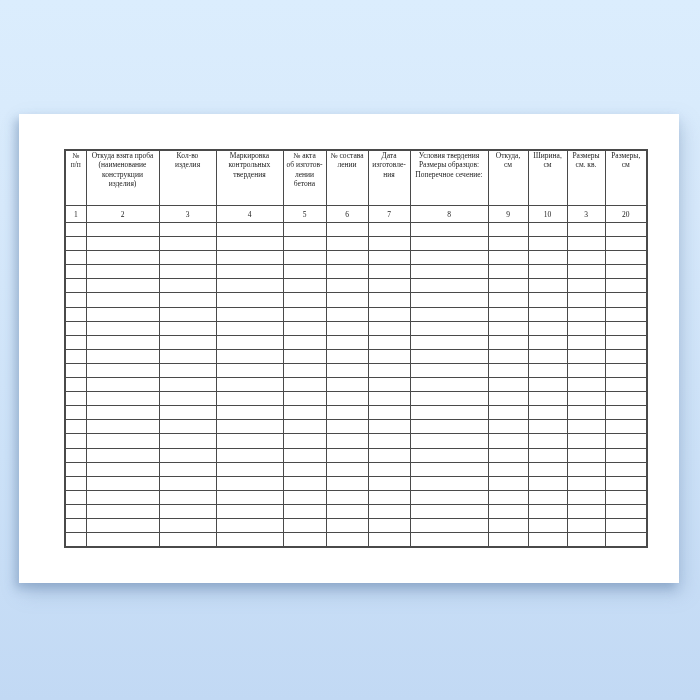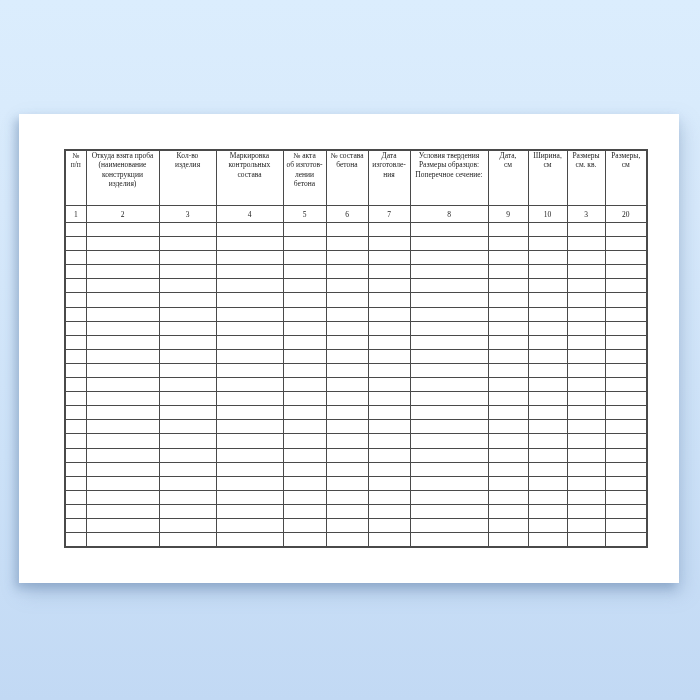--- a/index.html
+++ b/index.html
@@ -60,34 +60,34 @@
         <th class="hdr">№
 п/п</th>
         <th class="hdr">Откуда взята проба
 (наименование
 конструкции
 изделия)</th>
         <th class="hdr">Кол-во
 изделия</th>
         <th class="hdr">Маркировка
 контрольных
-состава</th>
+твердения</th>
         <th class="hdr">№ акта
 об изготов-
 лении
 бетона</th>
         <th class="hdr">№ состава
-бетона</th>
+лении</th>
         <th class="hdr">Дата
 изготовле-
 ния</th>
         <th class="hdr">Условия твердения
 Размеры образцов:
 Поперечное сечение:</th>
-        <th class="hdr">Дата,
+        <th class="hdr">Откуда,
 см</th>
         <th class="hdr">Ширина,
 см</th>
         <th class="hdr">Размеры
 см. кв.</th>
         <th class="hdr">Размеры,
 см</th>
       </tr>
       <tr class="nums">
         <td>1</td>

